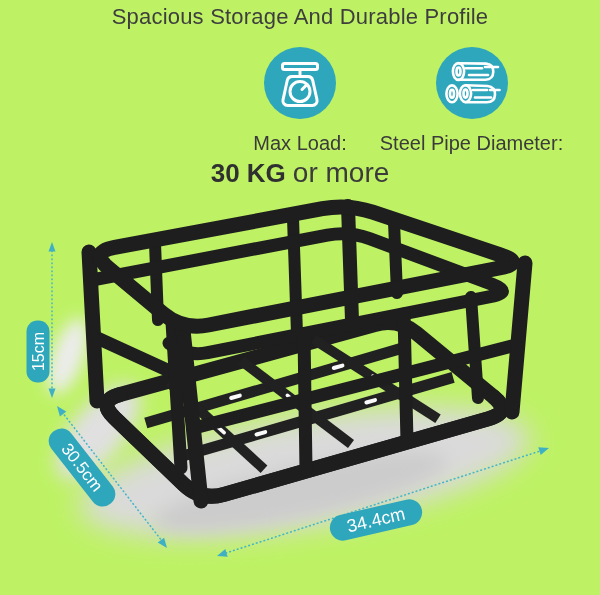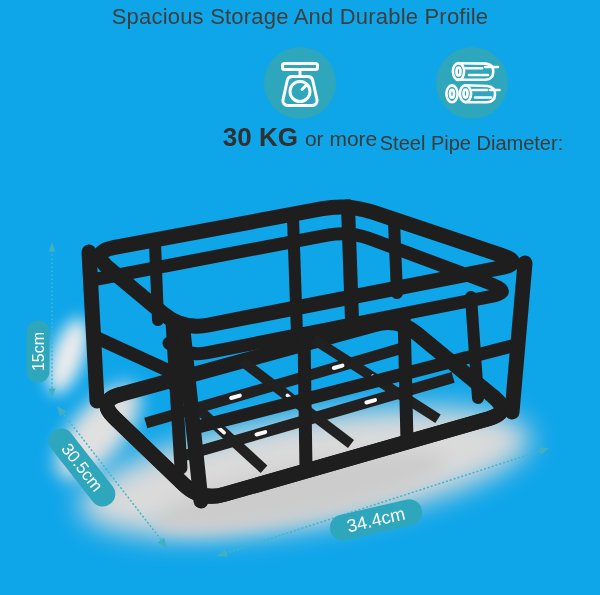--- a/index.html
+++ b/index.html
@@ -1,31 +1,31 @@
 <!DOCTYPE html>
 <html><head>
 <meta charset="utf-8">
 <style>
   html,body{margin:0;padding:0;background:#fff;}
   .stage{
-    position:relative;width:600px;height:595px;background:#0ea5e9;overflow:hidden;
+    position:relative;width:600px;height:595px;background:#bef264;overflow:hidden;
     font-family:"Liberation Sans", sans-serif;
   }
   .title{
     position:absolute;top:4px;left:0;right:0;text-align:center;
     font-size:22px;color:#3e3e3e;letter-spacing:.2px;
   }
   .feature{position:absolute;top:46px;display:flex;flex-direction:column;align-items:center;}
   .feature-left{left:185px;width:230px;}
   .feature-right{left:364px;width:215px;}
   .icon-circle{width:74px;height:74px;}
   .feat-label{margin-top:12px;font-size:20px;color:#3b3b3b;white-space:nowrap;}
   .feat-value-row{margin-top:2px;font-size:20px;color:#3b3b3b;white-space:nowrap;}
   .feat-value{font-weight:bold;font-size:26px;color:#303030;}
-  .feat-suffix{margin-left:7px;font-size:21px;}
+  .feat-suffix{margin-left:7px;font-size:28px;}
   .feat-suffix:empty{margin:0;}
   .scene{position:absolute;left:0;top:0;width:600px;height:595px;}
   .dim-pill{
     position:absolute;background:#2ea6bb;color:#fff;text-align:center;
     border-radius:11px;white-space:nowrap;
   }
   .pill-h{left:7px;top:340px;width:62px;height:23px;line-height:23px;font-size:16px;transform:rotate(-90deg);}
   .pill-d{left:36px;top:455px;width:92px;height:25px;line-height:25px;font-size:17px;transform:rotate(52deg);border-radius:12px;}
   .pill-w{left:329px;top:507px;width:94px;height:26px;line-height:26px;font-size:18px;transform:rotate(-13deg);border-radius:13px;}
   .dotted{stroke:#45b6c8;stroke-width:1.6;stroke-dasharray:0.6 3.4;stroke-linecap:round;fill:none;}
@@ -45,20 +45,21 @@
     <div class="icon-circle">
       <svg viewBox="0 0 74 74" width="74" height="74">
         <circle cx="37" cy="37" r="36" fill="#2ea6bb"></circle>
         <rect x="19.5" y="17.5" width="35" height="6" rx="2" fill="none" stroke="#fff" stroke-width="3"></rect>
         <line x1="37" y1="23.5" x2="37" y2="30.5" stroke="#fff" stroke-width="3"></line>
         <path d="M29,30.5 h16 c2.2,0 4.2,1.6 4.7,3.8 l4.3,19.5 c0.7,3.1 -1.6,5.7 -4.7,5.7 h-24.6 c-3.1,0 -5.4,-2.6 -4.7,-5.7 l4.3,-19.5 c0.5,-2.2 2.5,-3.8 4.7,-3.8 z" fill="none" stroke="#fff" stroke-width="3" stroke-linejoin="round"></path>
         <circle cx="37" cy="45.5" r="10" fill="none" stroke="#fff" stroke-width="3"></circle>
         <line x1="39" y1="43.5" x2="43.5" y2="39" stroke="#fff" stroke-width="3" stroke-linecap="round"></line>
       </svg>
     </div>
+    <div class="feat-label">Max Load:</div>
     <div class="feat-value-row">
       <span class="feat-value">30 KG</span><span class="feat-suffix">or more</span>
     </div>
   </div>
 
   <div class="feature feature-right">
     <div class="icon-circle">
       <svg viewBox="0 0 74 74" width="74" height="74">
         <circle cx="37" cy="37" r="36" fill="#2ea6bb"></circle>
         <g fill="none" stroke="#fff" stroke-width="2.6" stroke-linecap="round">

